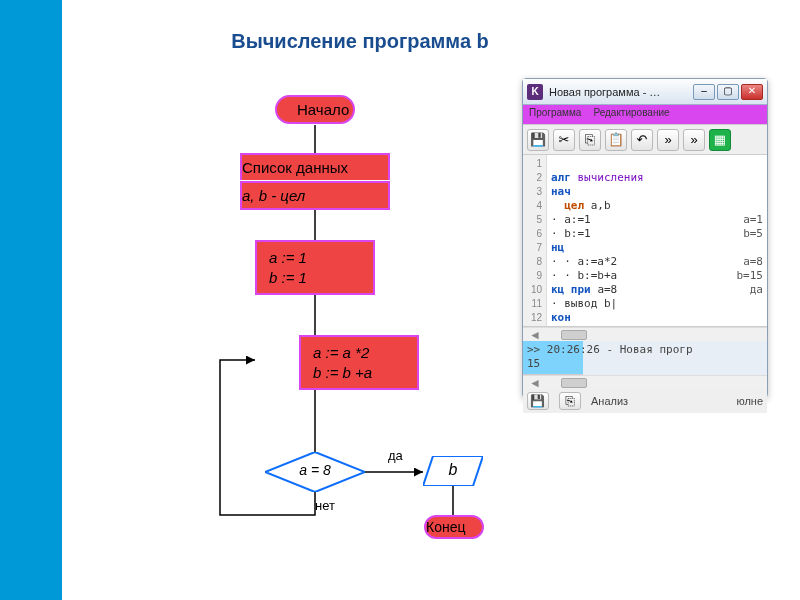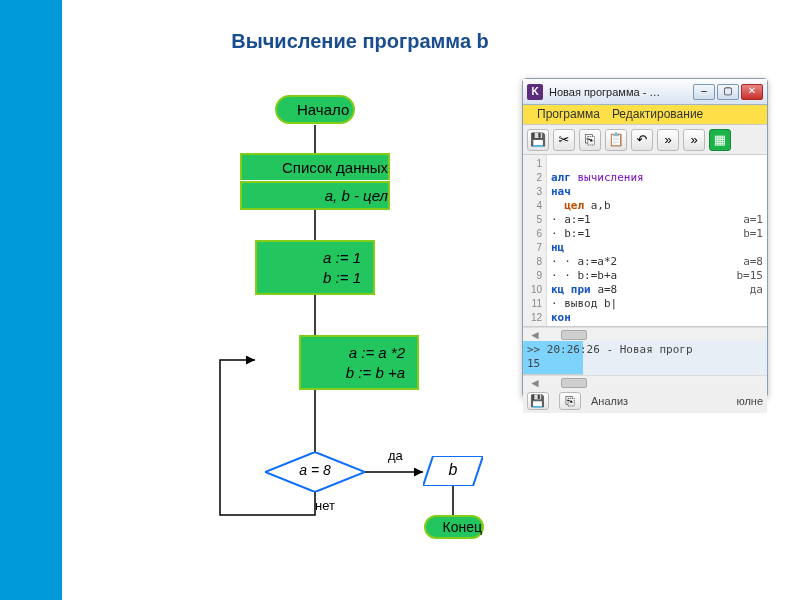--- a/index.html
+++ b/index.html
@@ -1,21 +1,21 @@
 <!DOCTYPE html>
 <html><head>
 <meta charset="utf-8">
 <style>
   * { box-sizing: border-box; margin: 0; padding: 0; }
   body { font-family: Arial, sans-serif; background: #fff; width: 800px; height: 600px; position: relative; overflow: hidden; }
   .sidebar { position: absolute; left: 0; top: 0; width: 62px; height: 600px; background: #0099d8; }
   .title { position: absolute; top: 30px; left: 160px; width: 400px; text-align: center; font-weight: bold; font-size: 20px; color: #1a4d8f; }
   .flowchart { position: absolute; top: 90px; left: 160px; width: 330px; height: 500px; }
   svg.flow { position: absolute; top: 0; left: 0; width: 330px; height: 500px; pointer-events: none; }
-  .node { position: absolute; background: #22c55e; border: 2px solid #84cc16; text-align: right; font-size: 15px; }
+  .node { position: absolute; background: #ef4444; border: 2px solid #d946ef; text-align: left; font-size: 15px; }
   .terminator { border-radius: 18px; padding: 4px 20px; }
   .process { padding: 6px 12px; }
   .start { left: 115px; top: 5px; width: 80px; }
   .datalabel { left: 80px; top: 63px; width: 150px; border-bottom: none; padding: 4px 0;}
   .datatype { left: 80px; top: 91px; width: 150px; font-style: italic; padding: 4px 0;}
   .init { left: 95px; top: 150px; width: 120px; line-height: 1.3; }
   .loopbody { left: 95px; top: 245px; width: 120px; line-height: 1.3; margin-left: 44px; }
   .decision { position: absolute; left: 105px; top: 362px; width: 100px; height: 40px; }
   .decision svg { position: absolute; top: 0; left: 0; }
   .decision .cond { position: absolute; top: 10px; left: 0; width: 100px; text-align: center; font-style: italic; font-size: 14px; }
@@ -28,21 +28,21 @@
   .lbl.no { left: 155px; top: 408px; }
 
   
   .ide { position: absolute; top: 78px; left: 522px; width: 246px; height: 320px; border: 1px solid #8a9fb5; border-radius: 4px; background: #e8eef5; box-shadow: 0 2px 6px rgba(0,0,0,.25); font-size: 12px; }
   .ide .titlebar { height: 26px; background: linear-gradient(#fdfdfe,#d9e4f1); border-bottom: 1px solid #9fb4ca; display: flex; align-items: center; padding: 0 4px; }
   .ide .titlebar .kicon { width: 16px; height: 16px; background: #5b2d7a; border-radius: 2px; color: #fff; font-weight: bold; text-align: center; line-height: 16px; font-size: 10px; }
   .ide .titlebar .wtitle { margin-left: 6px; flex: 1; color: #222; font-size: 11px; white-space: nowrap; overflow: hidden; }
   .ide .winbtns { display: flex; gap: 2px; }
   .ide .winbtn { width: 22px; height: 16px; border-radius: 2px; border: 1px solid #7899b8; background: linear-gradient(#f3f7fb,#d0ddec); text-align: center; line-height: 12px; font-size: 10px; }
   .ide .winbtn.close { background: linear-gradient(#e98683,#c9302c); border-color: #a82824; color: #fff; }
-  .ide .menubar { height: 20px; display: flex; gap: 12px; padding: 2px 14px; background: #fde047; border-bottom: 1px solid #ccc; font-size: 12px; color: #333; }
+  .ide .menubar { height: 20px; display: flex; gap: 12px; padding: 2px 6px; background: #d946ef; border-bottom: 1px solid #ccc; font-size: 10px; color: #333; }
   .ide .toolbar { height: 30px; display: flex; align-items: center; gap: 4px; padding: 2px 4px; background: #efefef; border-bottom: 1px solid #ccc; }
   .ide .tbtn { width: 22px; height: 22px; border: 1px solid #b9b9b9; border-radius: 3px; background: linear-gradient(#fff,#e5e5e5); display: flex; align-items: center; justify-content: center; font-size: 13px; }
   .ide .tbtn.green { background: #1db24a; color:#fff; border-color:#138a38; }
   .ide .editor { display: flex; height: 172px; background: #fff; border-bottom: 1px solid #ccc; overflow: hidden; }
   .ide .gutter { width: 24px; background: #f0f0f0; border-right: 1px solid #ddd; text-align: right; padding: 2px 4px 0 0; color: #888; font-size: 10px; line-height: 14px; }
   .ide .code { flex: 1; padding: 2px 4px; font-family: monospace; font-size: 11px; line-height: 14px; white-space: pre; color: #333; position: relative; }
   .ide .code .kw { color: #1455c0; font-weight: bold; }
   .ide .code .ty { color: #c14d00; font-weight: bold; }
   .ide .code .nm { color: #7a0fc4; }
   .ide .trace { position: absolute; right: 4px; top: 2px; text-align: right; color: #555; font-family: monospace; font-size: 11px; line-height: 14px; }
@@ -152,21 +152,21 @@
 <span>· a:=1</span>
 <span>· b:=1</span>
 <span class="kw">нц</span>
 <span>· · a:=a*2</span>
 <span>· · b:=b+a</span>
 <span class="kw">кц при</span> <span>a=8</span>
 <span>· вывод b|</span>
 <span class="kw">кон</span>
       <div class="trace">
 <br><br><br><span>a=1</span>
-<span>b=1</span>
+<span>b=5</span>
 <br><span>a=8</span>
 <span>b=15</span>
 <span>да</span>
       </div>
     </div>
   </div>
   <div class="scroll">
       <span style="margin-left:6px;color:#888;">◄</span>
       <div class="thumb"></div>
     </div>

